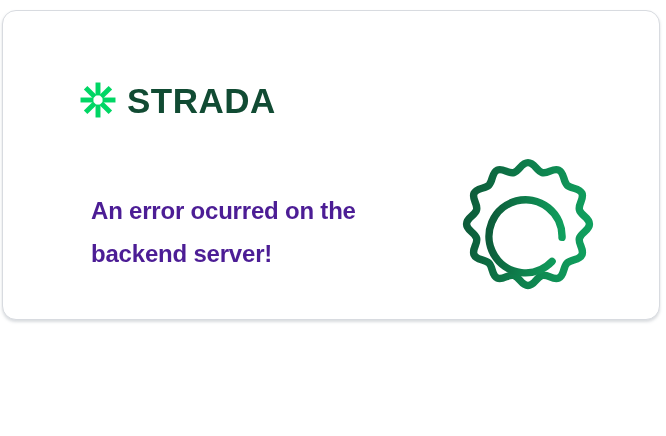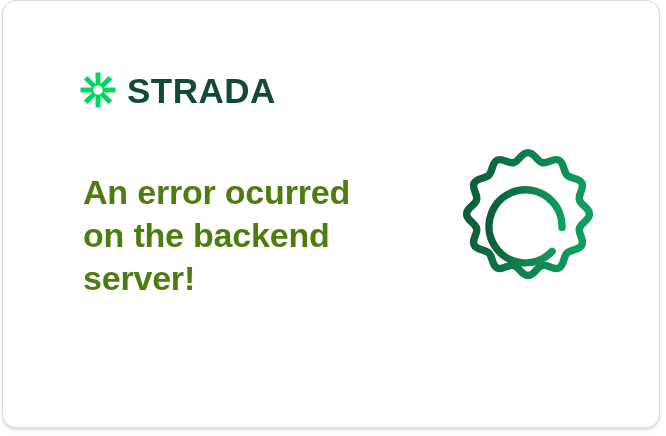--- a/index.html
+++ b/index.html
@@ -10,23 +10,23 @@
     width: 666px;
     height: 436px;
     background: #ffffff;
     font-family: "Liberation Sans", sans-serif;
     overflow: hidden;
   }
 
   .error-card {
     position: absolute;
     left: 2px;
-    top: 0;
+    top: 10px;
     width: 658px;
-    height: 428px;
+    height: 310px;
     box-sizing: border-box;
     background: #ffffff;
     border: 1px solid #d8dbe0;
     border-radius: 14px;
     box-shadow: 0 2px 3px rgba(120,128,140,0.28);
     overflow: hidden;
   }
 
   
   .brand {
@@ -53,25 +53,25 @@
     white-space: nowrap;
     font-family: "Liberation Sans", sans-serif;
   }
 
   
   .error-headline {
     position: absolute;
     left: 76px;
     top: 166px;
     width: 300px;
-    margin: 4px;
-    font-size: 34px;
+    margin: 12px;
+    font-size: 24px;
     line-height: 43px;
     font-weight: bold;
-    color: #4d7c0f;
+    color: #4c1d95;
     letter-spacing: -0.2px;
     font-family: "Liberation Sans", sans-serif;
   }
 
   
   .gear-art {
     position: absolute;
     left: 442px;
     top: 140px;
     width: 166px;

